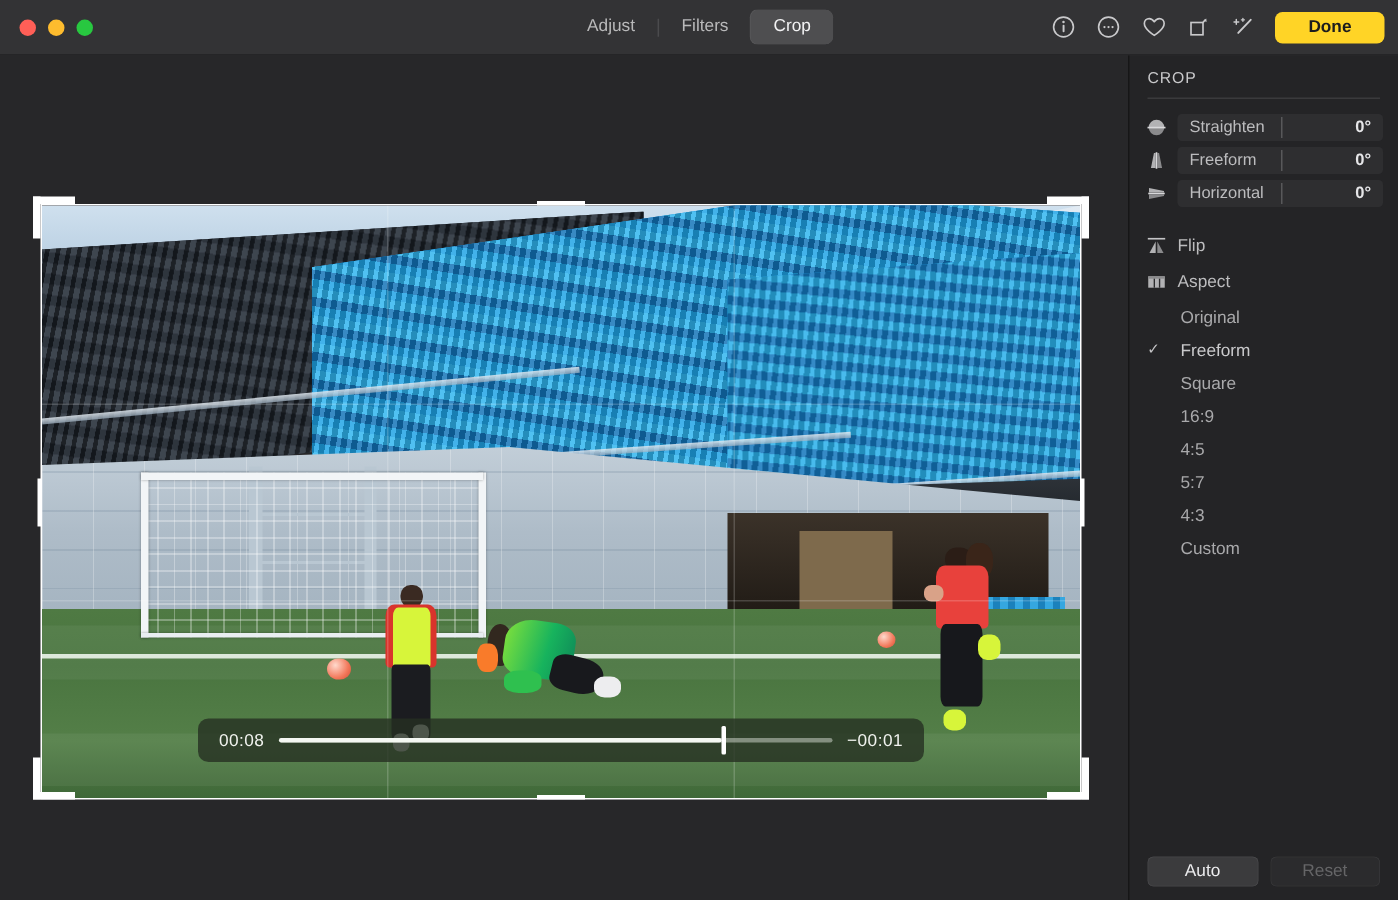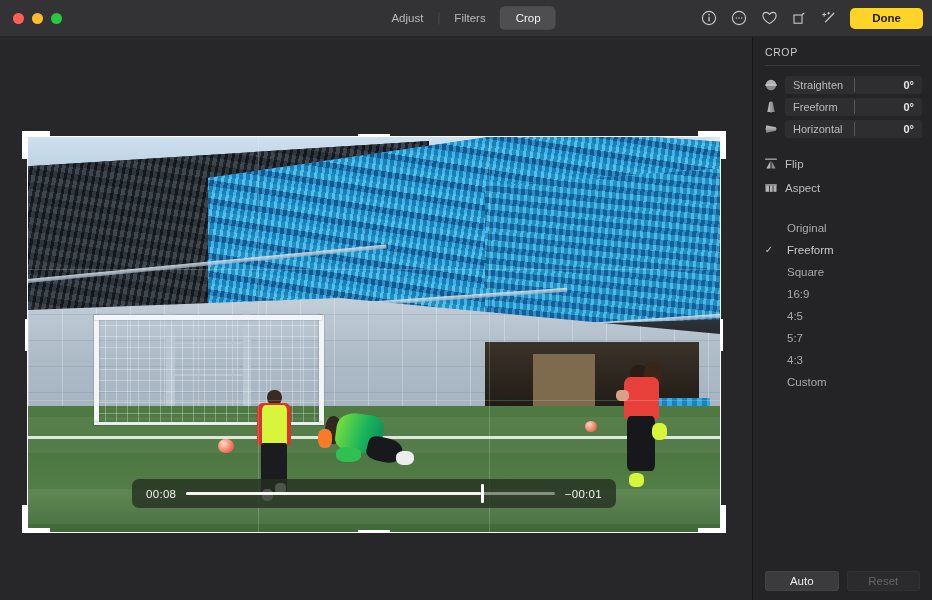--- a/index.html
+++ b/index.html
@@ -354,21 +354,21 @@
   }
   .menu-row .mr-label {
     font-size: 11.5px;
     color: #bcbcbe;
   }
   .mrow-icon {
     width: 15px; height: 15px;
     display: flex; align-items: center; justify-content: center;
     flex: 0 0 15px;
   }
-  .aspect-list { margin-top: 18px; }
+  .aspect-list { margin-top: 2px; }
   .aspect-item {
     display: flex;
     align-items: center;
     height: 22px;
     padding-left: 10px;
     gap: 6px;
   }
   .check {
     width: 12px; flex: 0 0 12px;
     font-size: 10px;

